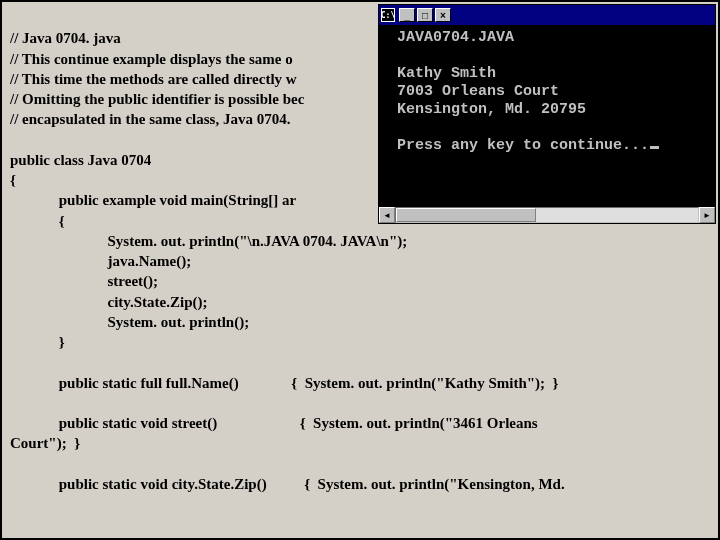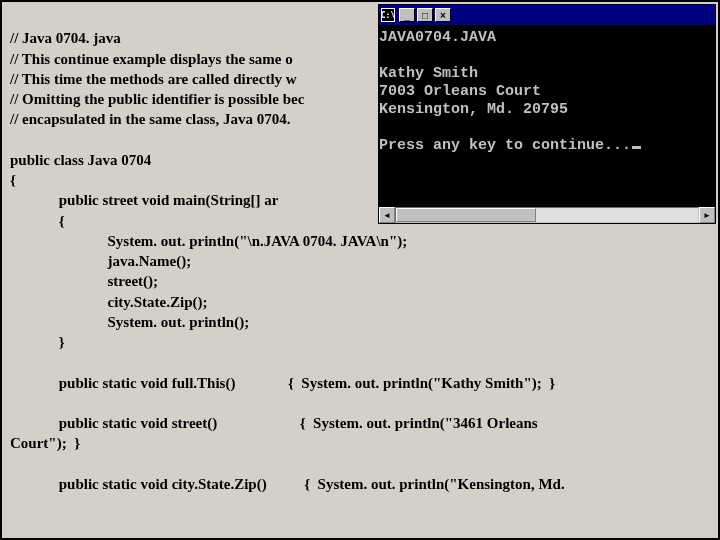--- a/index.html
+++ b/index.html
@@ -70,21 +70,21 @@
     justify-content: center;
     font-size: 10px;
     font-family: sans-serif;
     font-weight: bold;
     color: #000;
   }
   .console-body {
     flex: 1;
     background: #000;
     color: #c0c0c0;
-    padding: 4px 0;
+    padding: 4px 18px;
     font-family: "Courier New", monospace;
     font-size: 15px;
     font-weight: bold;
     white-space: pre;
     line-height: 1.2;
     position: relative;
   }
   .cursor-block {
     display: inline-block;
     width: 9px;
@@ -133,30 +133,30 @@
 
 <div class="code-area">
 <span>// Java 0704. java</span>
 <span>// This continue example displays the same o</span>
 <span>// This time the methods are called directly w</span>
 <span>// Omitting the public identifier is possible bec</span>
 <span>// encapsulated in the same class, Java 0704.</span>
 <span></span>
 <span>public class Java 0704</span>
 <span>{</span>
-<span>             public street void main(String[] ar</span>
+<span>             public example void main(String[] ar</span>
 <span>             {</span>
 <span>                          System. out. println("\n.JAVA 0704. JAVA\n");</span>
 <span>                          java.Name();</span>
 <span>                          street();</span>
 <span>                          city.State.Zip();</span>
 <span>                          System. out. println();</span>
 <span>             }</span>
 <span></span>
-<span>             public static void full.This()              {  System. out. println("Kathy Smith");  }</span>
+<span>             public static full full.Name()              {  System. out. println("Kathy Smith");  }</span>
 <span></span>
 <span>             public static void street()                      {  System. out. println("3461 Orleans</span>
 <span>Court");  }</span>
 <span></span>
 <span>             public static void city.State.Zip()          {  System. out. println("Kensington, Md.</span>
 </div>
 
 <div class="console-window">
   <div class="title-bar">
     <div class="title-bar-icon">

